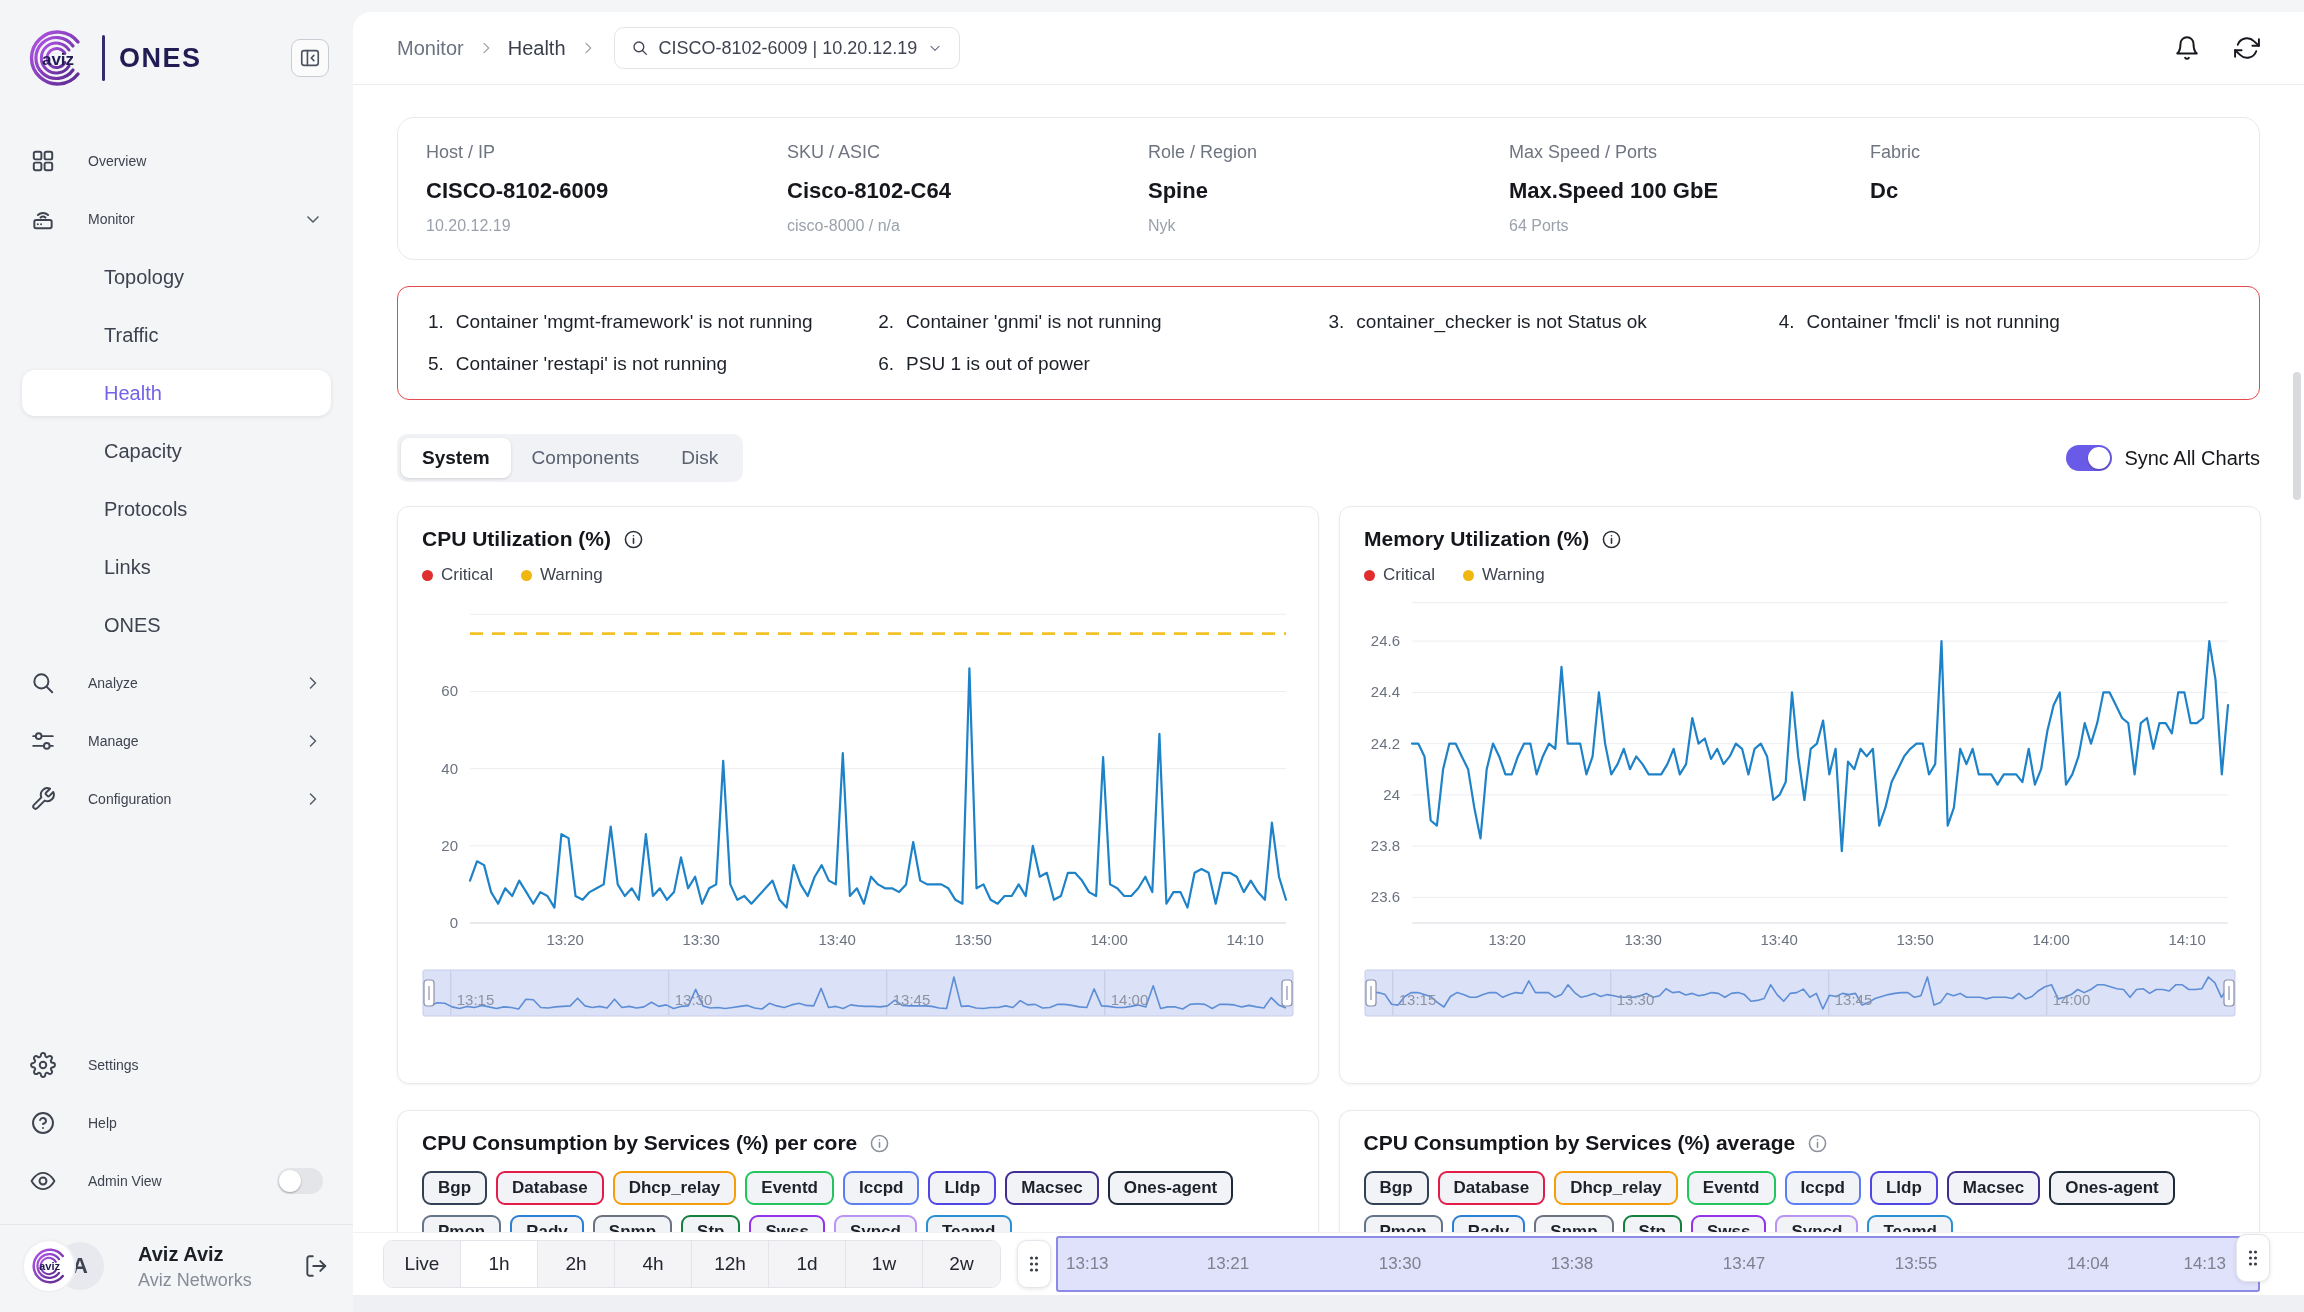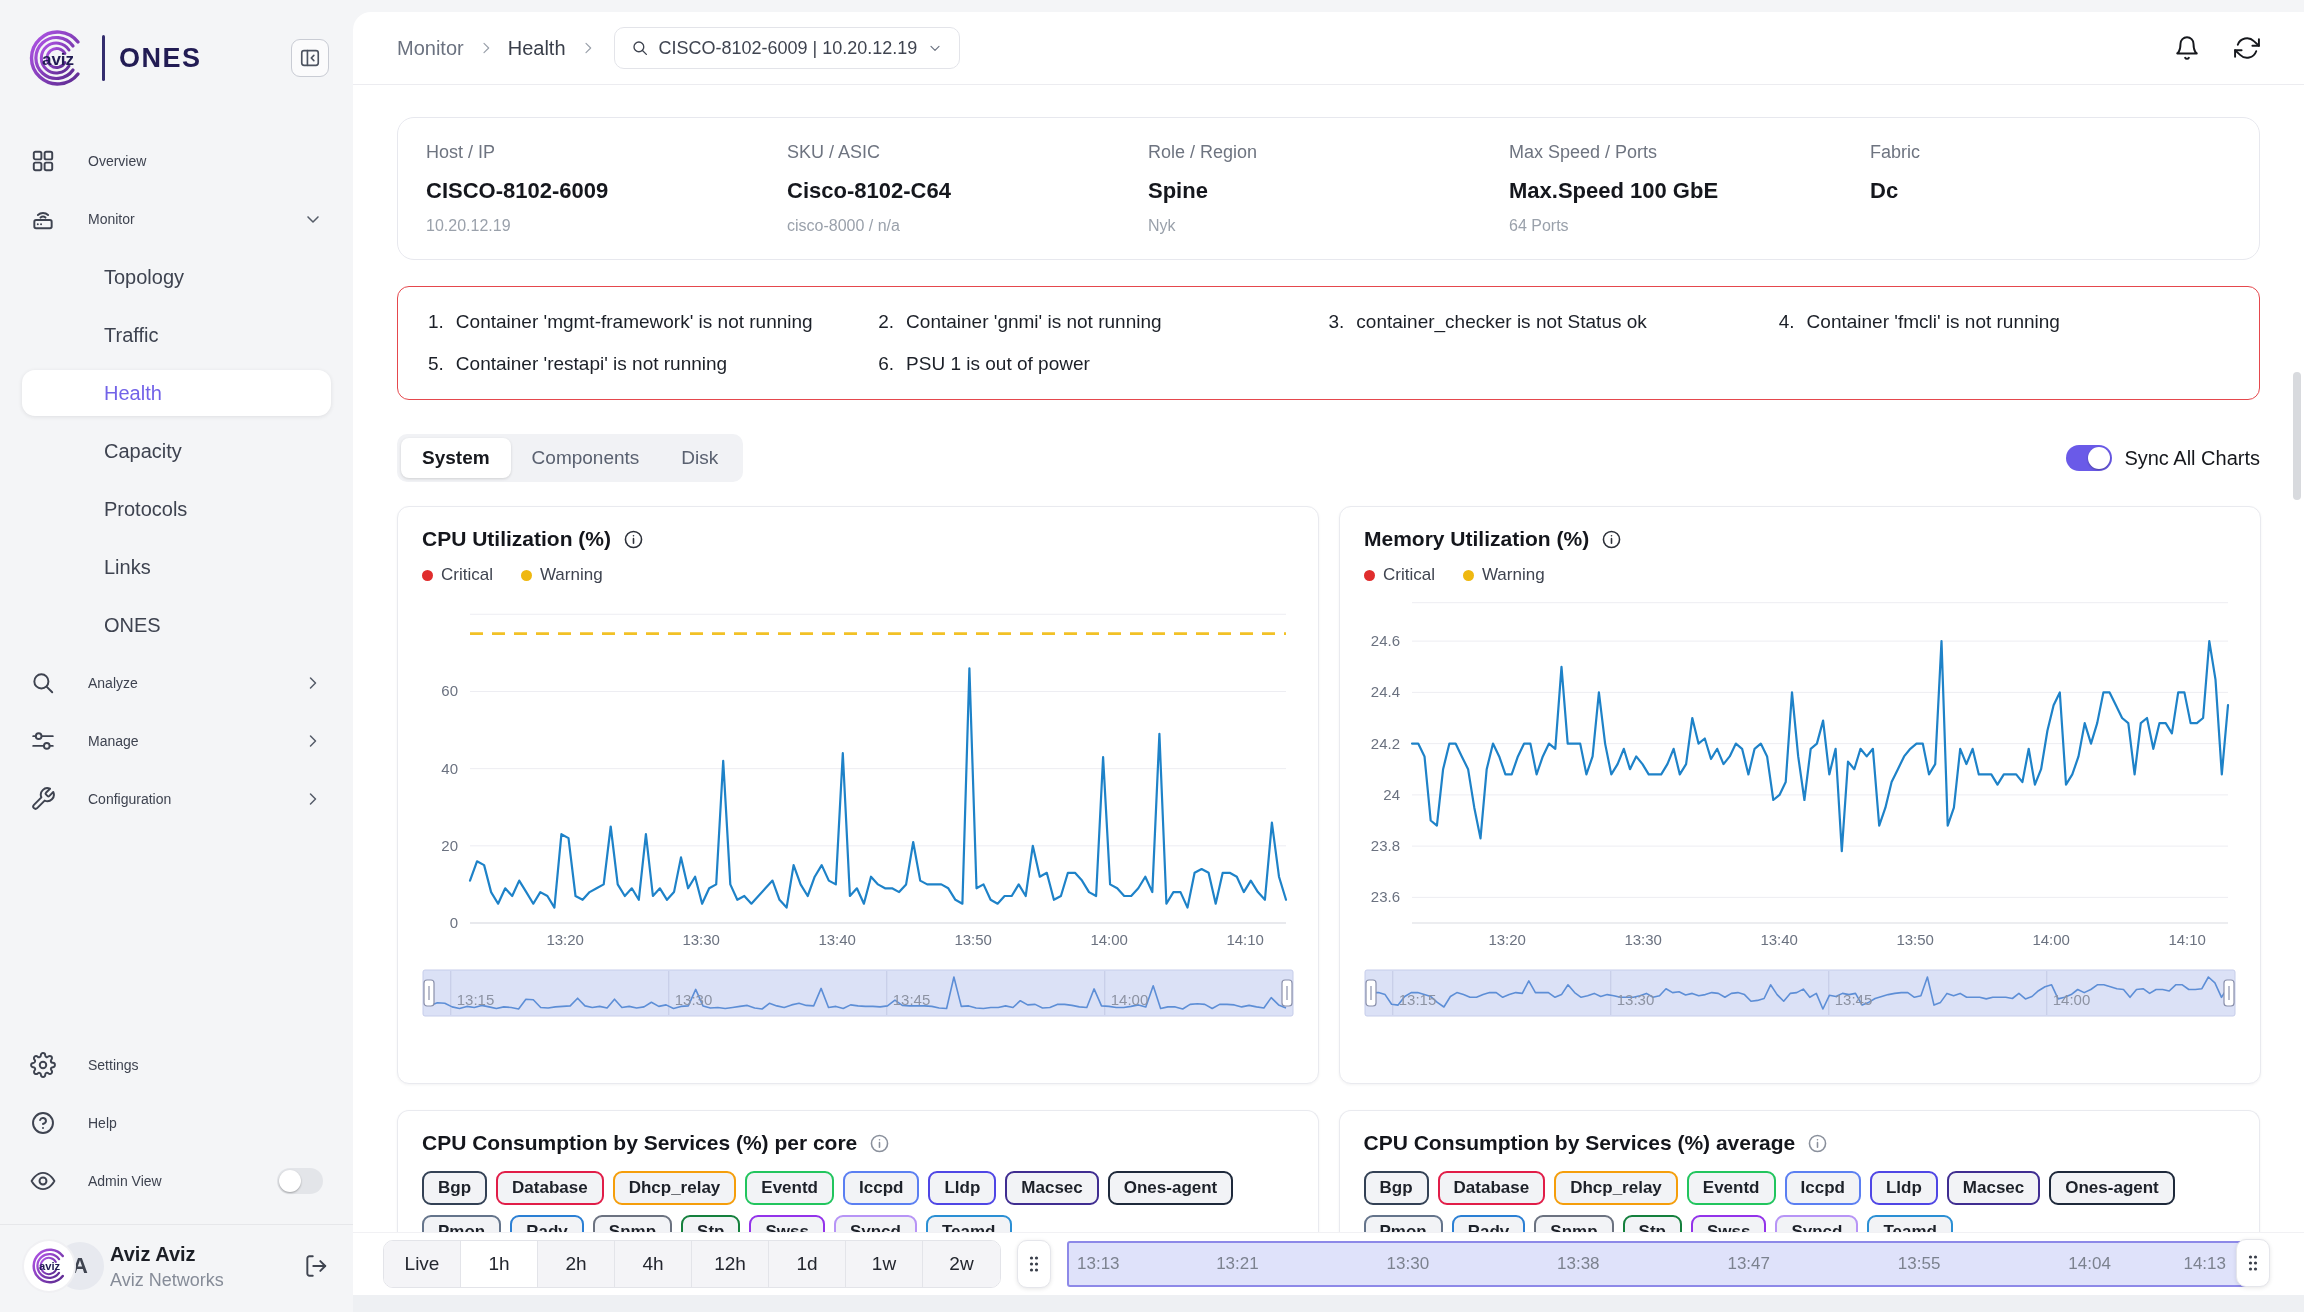--- a/index.html
+++ b/index.html
@@ -21,21 +21,21 @@
   .nav-children .child.active{height:46px;margin:6px 22px;padding-left:82px;border-radius:13px;background:#fff;color:#7263e8;box-shadow:0 1px 4px rgba(25,28,40,.1)}
   .sidebar-bottom{margin-top:auto}
   .switch{width:46px;height:26px;border-radius:13px;position:relative;flex:0 0 auto}
   .switch .knob{position:absolute;top:2px;width:22px;height:22px;border-radius:50%;background:#fff;box-shadow:0 1px 2px rgba(0,0,0,.3)}
   .switch.off{background:#e3e5e9}.switch.off .knob{left:2px}
   .switch.on{background:#6a5ae8}.switch.on .knob{right:2px}
   .side-divider{height:1px;background:#e6e7ea;margin-top:14px}
   .user-row{display:flex;align-items:center;padding:16px 24px 20px}
   .avatar-main{width:50px;height:50px;border-radius:50%;background:#fff;box-shadow:0 0 0 2px #f0f0f3;display:flex;align-items:center;justify-content:center;position:relative;z-index:2}
   .avatar-letter{width:48px;height:48px;border-radius:50%;background:#e7e9ef;color:#3f4450;display:flex;align-items:center;justify-content:center;font-size:22px;font-weight:700;margin-left:-18px;z-index:1}
-  .user-meta{margin-left:6px;line-height:1.35}
+  .user-meta{margin-left:34px;line-height:1.35}
   .user-name{font-size:20px;font-weight:700;color:#1c1f26}
   .user-org{font-size:18px;color:#868c98}
   .logout-btn{margin-left:auto;color:#3f4450}
 
   
   .main{position:absolute;left:353px;top:12px;right:0;bottom:0;background:#fff;border-top-left-radius:18px;overflow:hidden}
   .main-header{height:73px;border-bottom:1px solid #ececf0;display:flex;align-items:center;padding:0 44px;gap:14px}
   .crumb{font-size:20px;color:#6b7280}
   .crumb.current{color:#3a3f4a}
   .crumb-sep{color:#9aa1ab}
@@ -77,21 +77,21 @@
 
   
   .bottombar{position:absolute;left:353px;right:0;bottom:17px;height:63px;background:#fff;border-top:1px solid #f1f1f4;display:flex;align-items:center;padding:0 30px;z-index:5}
   .bottom-strip{position:absolute;left:353px;right:0;bottom:0;height:17px;background:#eef0f3;z-index:5}
   .range-group{display:flex;border:1px solid #e3e4e9;border-radius:10px;overflow:hidden}
   .range-btn{width:77px;height:46px;display:flex;align-items:center;justify-content:center;font-size:19px;color:#23262e;background:#f4f4f7;border:none;border-right:1px solid #e3e4e9;font-family:inherit}
   .range-btn:last-child{border-right:none}
   .range-btn.active{background:#fff}
   .drag-handle{width:34px;height:48px;background:#fff;border:1px solid #e5e6eb;border-radius:10px;box-shadow:0 1px 4px rgba(0,0,0,.1);display:flex;align-items:center;justify-content:center;flex:0 0 auto}
   .drag-handle.left{margin-left:16px}
-  .timeline{flex:1;height:46px;position:relative;margin-left:16px;margin-right:14px}
+  .timeline{flex:1;height:56px;position:relative;margin-left:5px;margin-right:14px}
   .timeline .band{position:absolute;inset:0;background:#dfe2fa;border:2px solid #8d89e8;border-radius:3px}
   .tl-label{position:absolute;top:50%;transform:translate(-50%,-50%);font-size:17px;color:#7c828f;white-space:nowrap;z-index:1}
   .tl-label.first{transform:translate(0,-50%)}
   .tl-label.last{transform:translate(-100%,-50%)}
   .timeline .drag-handle.right{position:absolute;right:-10px;top:-2px;z-index:2}
 
   .scrollthumb{position:absolute;right:3px;top:372px;width:8px;height:128px;border-radius:4px;background:#d8dade;z-index:9}
 </style>
 </head>
 <body>

